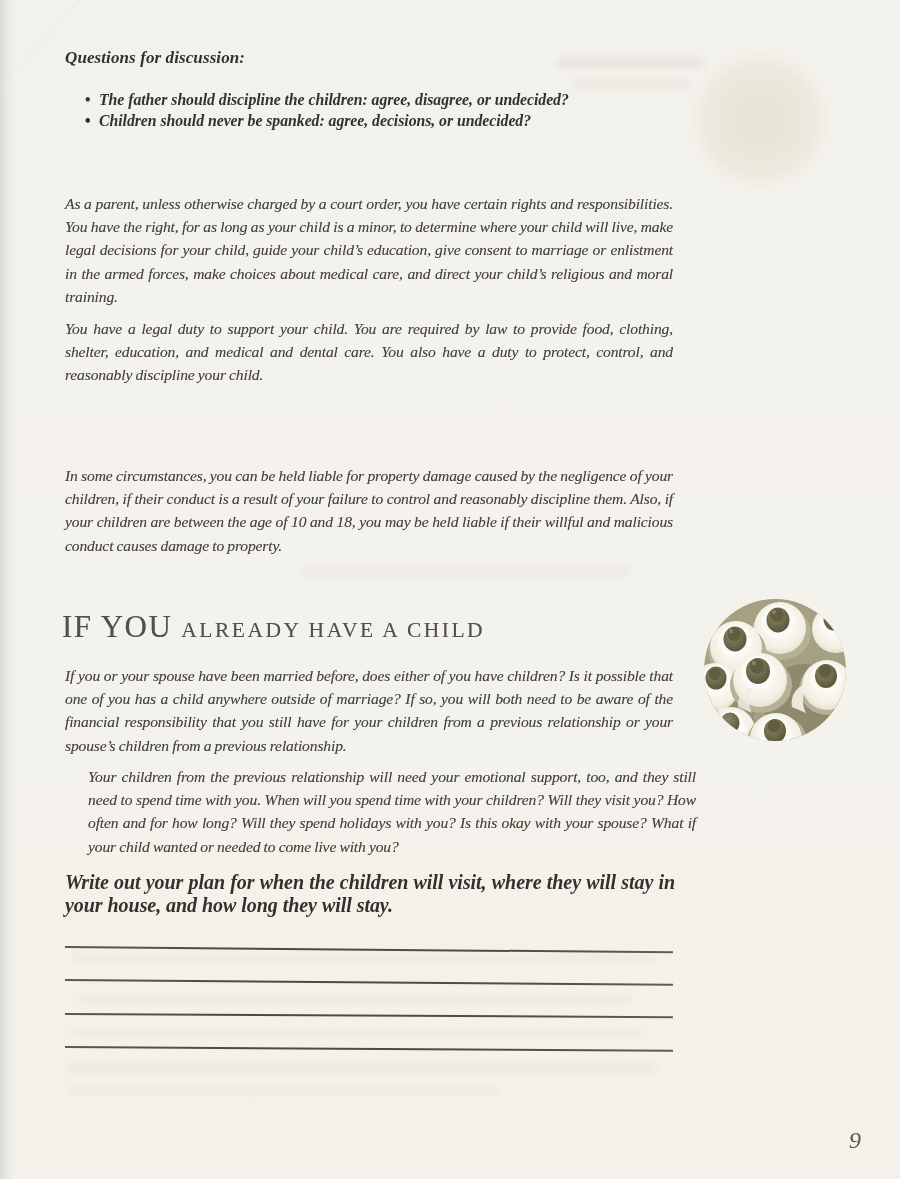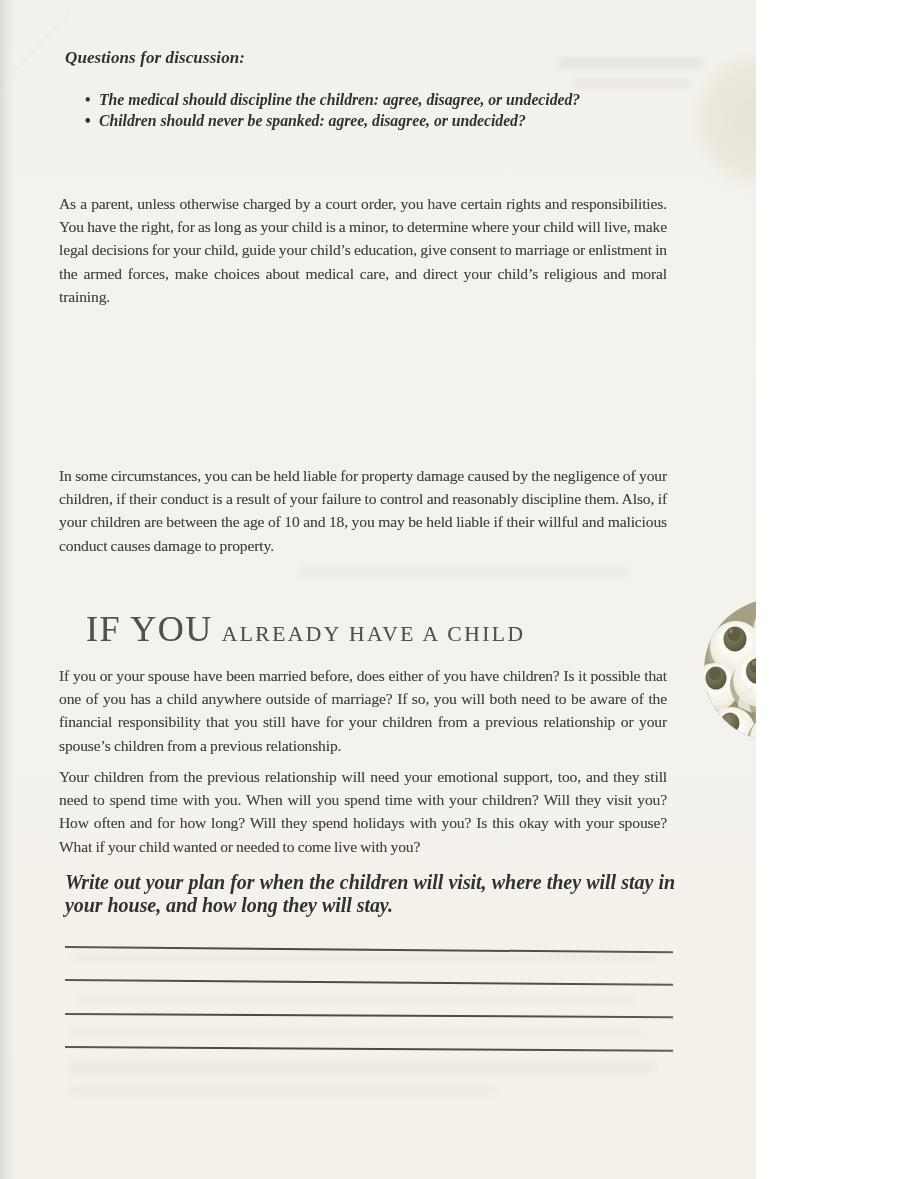--- a/index.html
+++ b/index.html
@@ -1,20 +1,20 @@
 <!DOCTYPE html>
 <html><head>
 <meta charset="utf-8">
 <style>
   * { margin:0; padding:0; box-sizing:border-box; }
   html,body { width:900px; height:1179px; }
   body { font-family:"Liberation Serif","DejaVu Serif",serif; }
 
   .page {
-    position:relative; width:756px; height:1179px; overflow:hidden;
+    position:relative; width:900px; height:1179px; overflow:hidden;
     background:linear-gradient(180deg,#f3f1eb 0%,#f4f2ec 30%,#f3f1ea 100%);
     color:#423f37;
   }
   .scan-edge-left {
     position:absolute; left:0; top:0; width:16px; height:100%;
     background:linear-gradient(90deg,#dbdad6 0%,#eae9e4 45%,rgba(236,235,230,0) 100%);
   }
   .paper-crease {
     position:absolute; left:0; top:88px; width:118px; height:3px;
     transform:rotate(-48deg); transform-origin:0 0;
@@ -38,33 +38,33 @@
   }
   .bullets {
     position:absolute; left:85px; top:89px; width:578px;
     list-style:none; font-size:15.8px; font-weight:bold; font-style:italic;
     line-height:21px; color:#33312b; letter-spacing:-0.05px;
   }
   .bullets li { position:relative; padding-left:14px; }
   .bullets li .marker { position:absolute; left:0; top:0; font-style:normal; }
 
   .body-text {
-    position:absolute; left:59px; width:608px;
+    position:absolute; left:65px; width:608px;
     font-size:15.6px; line-height:23.2px; text-align:justify;
     letter-spacing:-0.15px; word-spacing:-0.5px;
-    color:#46443c; text-shadow:0 0 0.5px rgba(70,68,60,0.45);
+    color:#46443c; text-shadow:0 0 0.5px rgba(70,68,60,0.45);font-style:italic;
   }
   .p1 { top:192px; } .p2 { top:317px; } .p3 { top:399px; } .p4 { top:464px; }
-  .p5 { top:664px; } .p6 { top:765px; }
+  .p5 { top:664px; } .p6 { top:765px;margin-left:23px; }
 
   .section-heading {
     position:absolute; left:62px; top:608px; color:#52504a; font-weight:normal;
     white-space:nowrap; text-shadow:0 0 0.5px rgba(82,80,74,0.4);
   }
-  .section-heading .hp { font-size:36px; letter-spacing:1.5px;margin-left:24px; }
+  .section-heading .hp { font-size:31px; letter-spacing:1.5px; }
   .section-heading .hs { font-size:21.5px; letter-spacing:2.5px; margin-left:9px; }
 
   .exercise-prompt {
     position:absolute; left:65px; top:871px; width:610px;
     font-size:20px; font-weight:bold; font-style:italic;
     line-height:23px; text-align:justify; color:#33312b;
     letter-spacing:-0.05px;
   }
 
   .writing-line {
@@ -100,32 +100,33 @@
   <div class="smudge" style="left:72px; top:953px; width:585px; height:9px; opacity:.4;"></div>
   <div class="smudge" style="left:78px; top:995px; width:555px; height:9px; opacity:.4;"></div>
   <div class="smudge" style="left:70px; top:1028px; width:575px; height:9px; opacity:.35;"></div>
   <div class="smudge" style="left:68px; top:1062px; width:588px; height:11px; opacity:.5;"></div>
   <div class="smudge" style="left:68px; top:1086px; width:430px; height:9px; opacity:.35;"></div>
 
   <h3 class="disc-heading">Questions for discussion:</h3>
   <ul class="bullets">
     <li>
       <span class="marker">•</span>
-      <span>The medical should discipline the children: agree, disagree, or undecided?</span>
+      <span>The father should discipline the children: agree, disagree, or undecided?</span>
     </li>
     <li>
       <span class="marker">•</span>
     </li>
     <li>
       <span class="marker">•</span>
-      <span>Children should never be spanked: agree, disagree, or undecided?</span>
+      <span>Children should never be spanked: agree, decisions, or undecided?</span>
     </li>
   </ul>
 
   <p class="body-text p1">As a parent, unless otherwise charged by a court order, you have certain rights and responsibilities. You have the right, for as long as your child is a minor, to determine where your child will live, make legal decisions for your child, guide your child’s education, give consent to marriage or enlistment in the armed forces, make choices about medical care, and direct your child’s religious and moral training.</p>
+  <p class="body-text p2">You have a legal duty to support your child. You are required by law to provide food, clothing, shelter, education, and medical and dental care. You also have a duty to protect, control, and reasonably discipline your child.</p>
   <p class="body-text p4">In some circumstances, you can be held liable for property damage caused by the negligence of your children, if their conduct is a result of your failure to control and reasonably discipline them. Also, if your children are between the age of 10 and 18, you may be held liable if their willful and malicious conduct causes damage to property.</p>
 
   <h1 class="section-heading">
     <span class="hp">IF YOU</span><span class="hs">ALREADY HAVE A CHILD</span>
   </h1>
 
   <p class="body-text p5">If you or your spouse have been married before, does either of you have children? Is it possible that one of you has a child anywhere outside of marriage? If so, you will both need to be aware of the financial responsibility that you still have for your children from a previous relationship or your spouse’s children from a previous relationship.</p>
   <p class="body-text p6">Your children from the previous relationship will need your emotional support, too, and they still need to spend time with you. When will you spend time with your children? Will they visit you? How often and for how long? Will they spend holidays with you? Is this okay with your spouse? What if your child wanted or needed to come live with you?</p>
 
   <p class="exercise-prompt">Write out your plan for when the children will visit, where they will stay in your house, and how long they will stay.</p>

